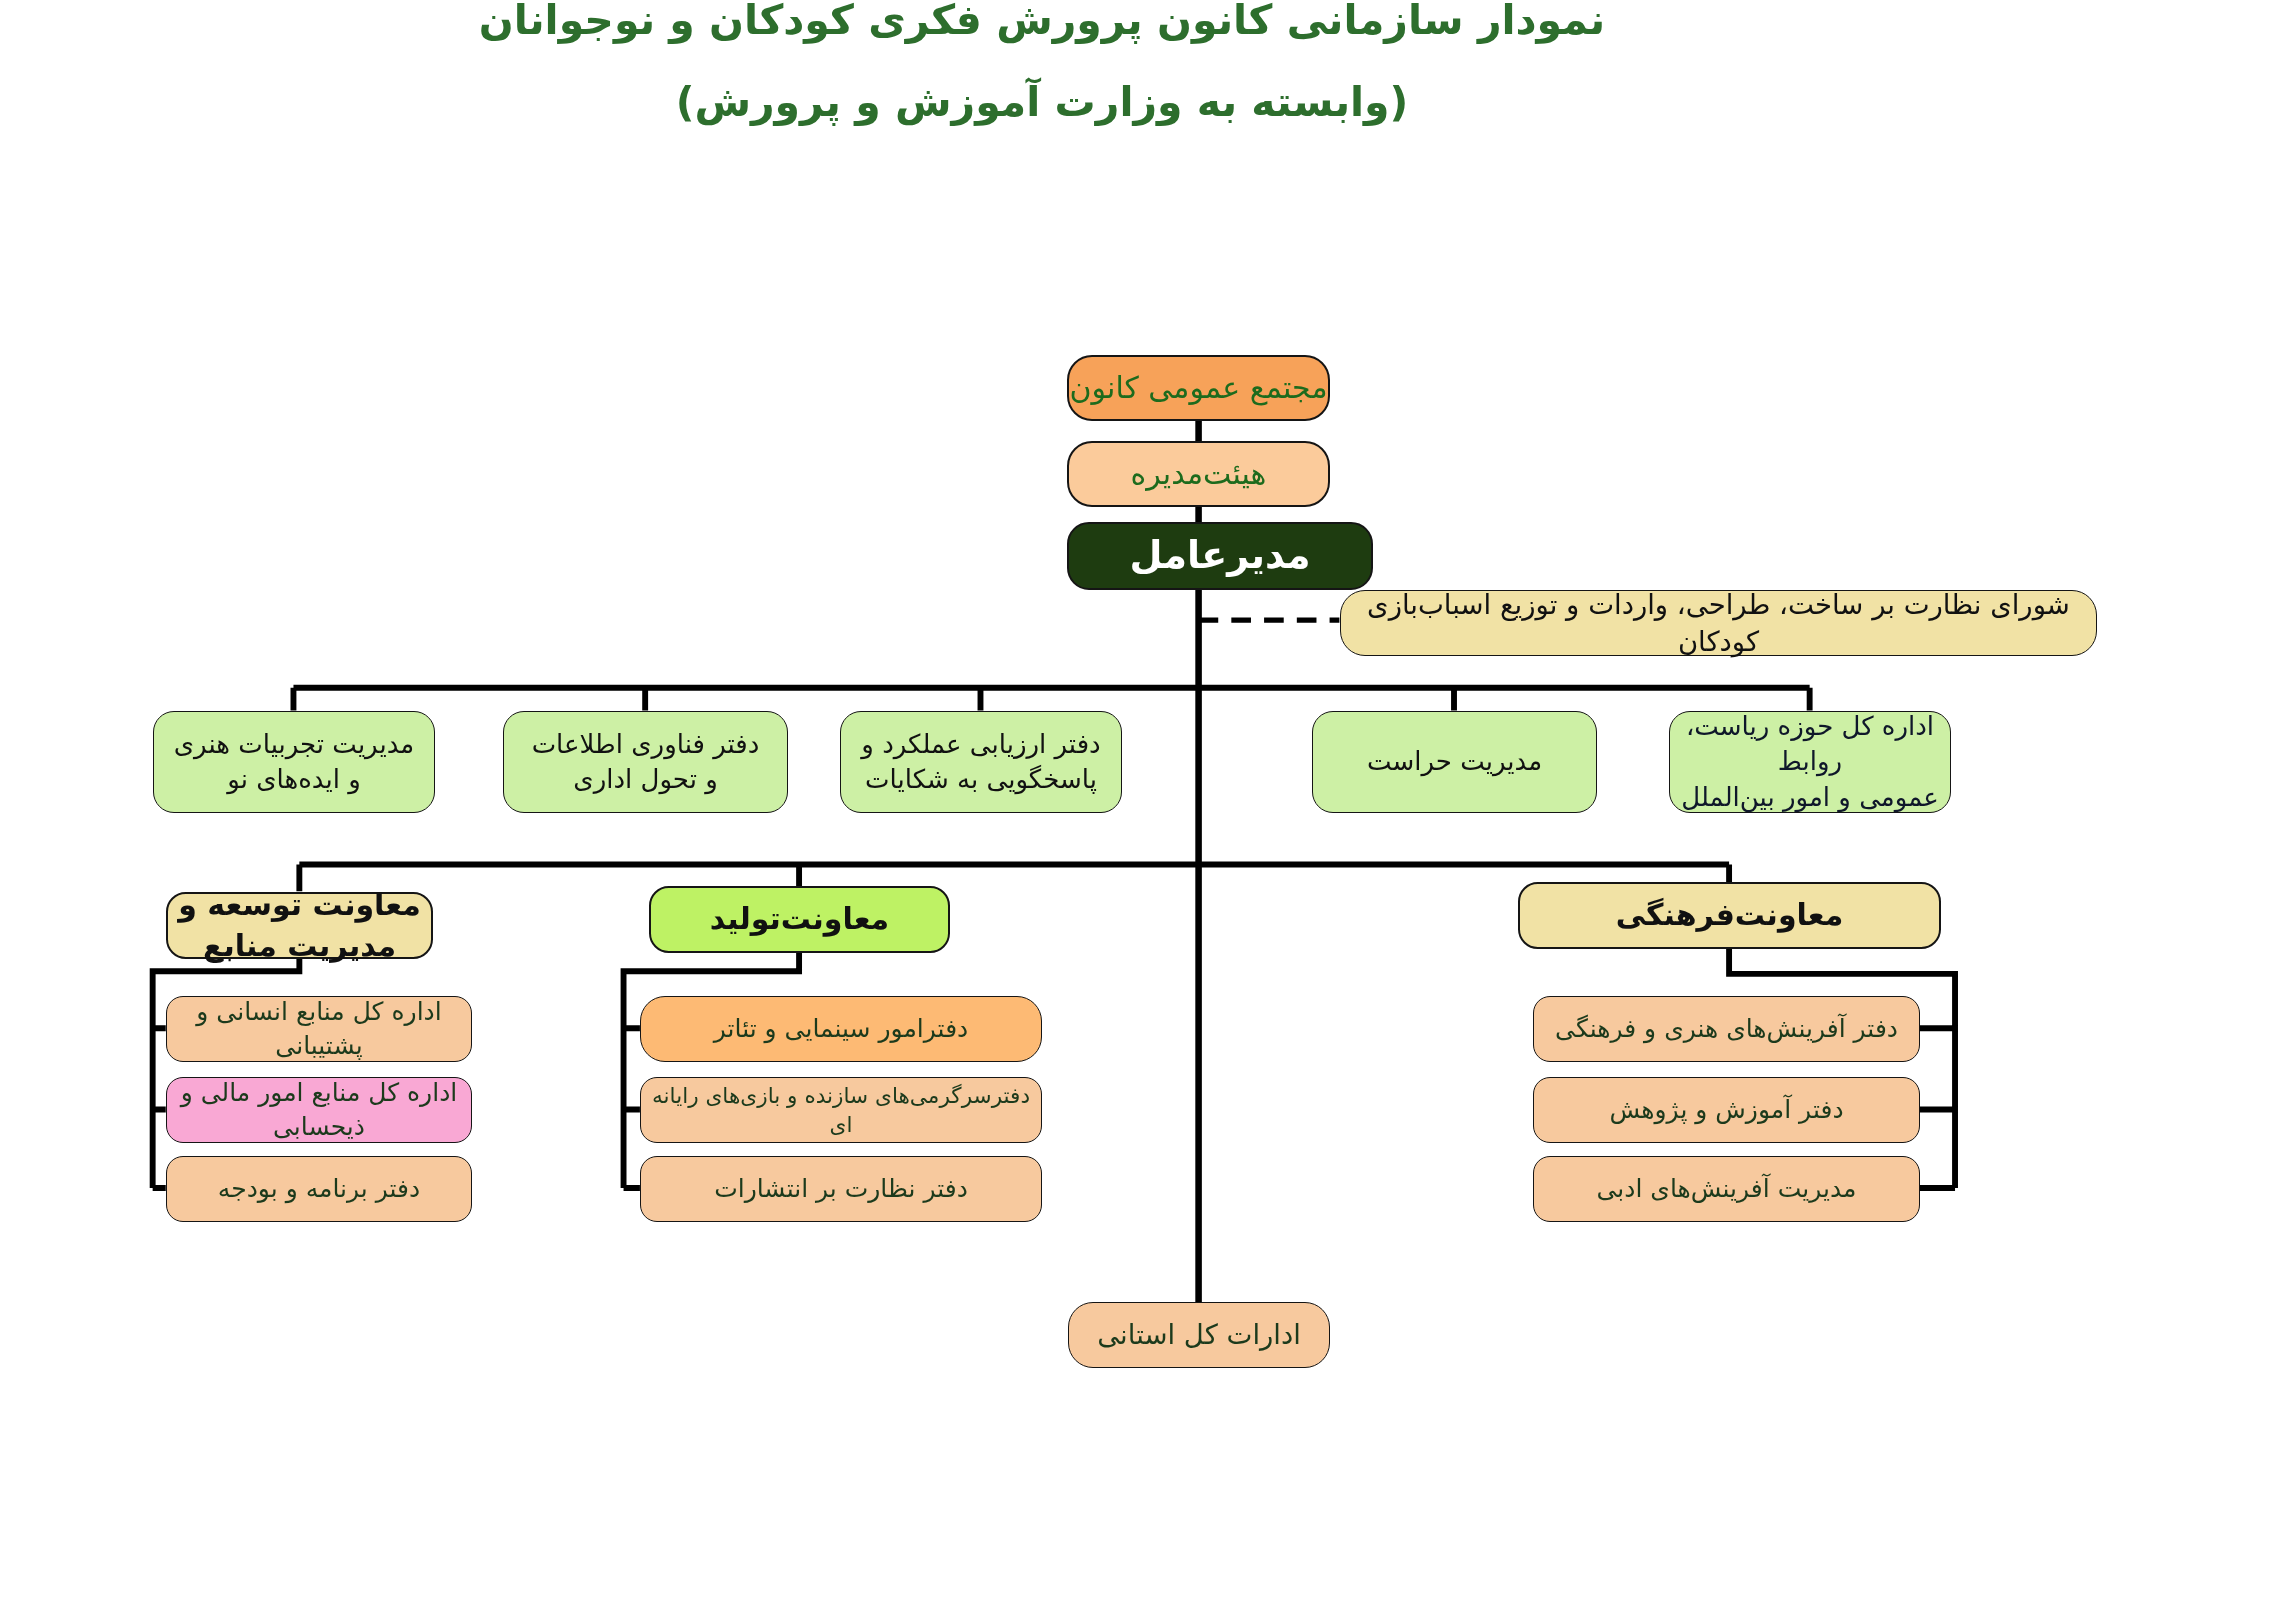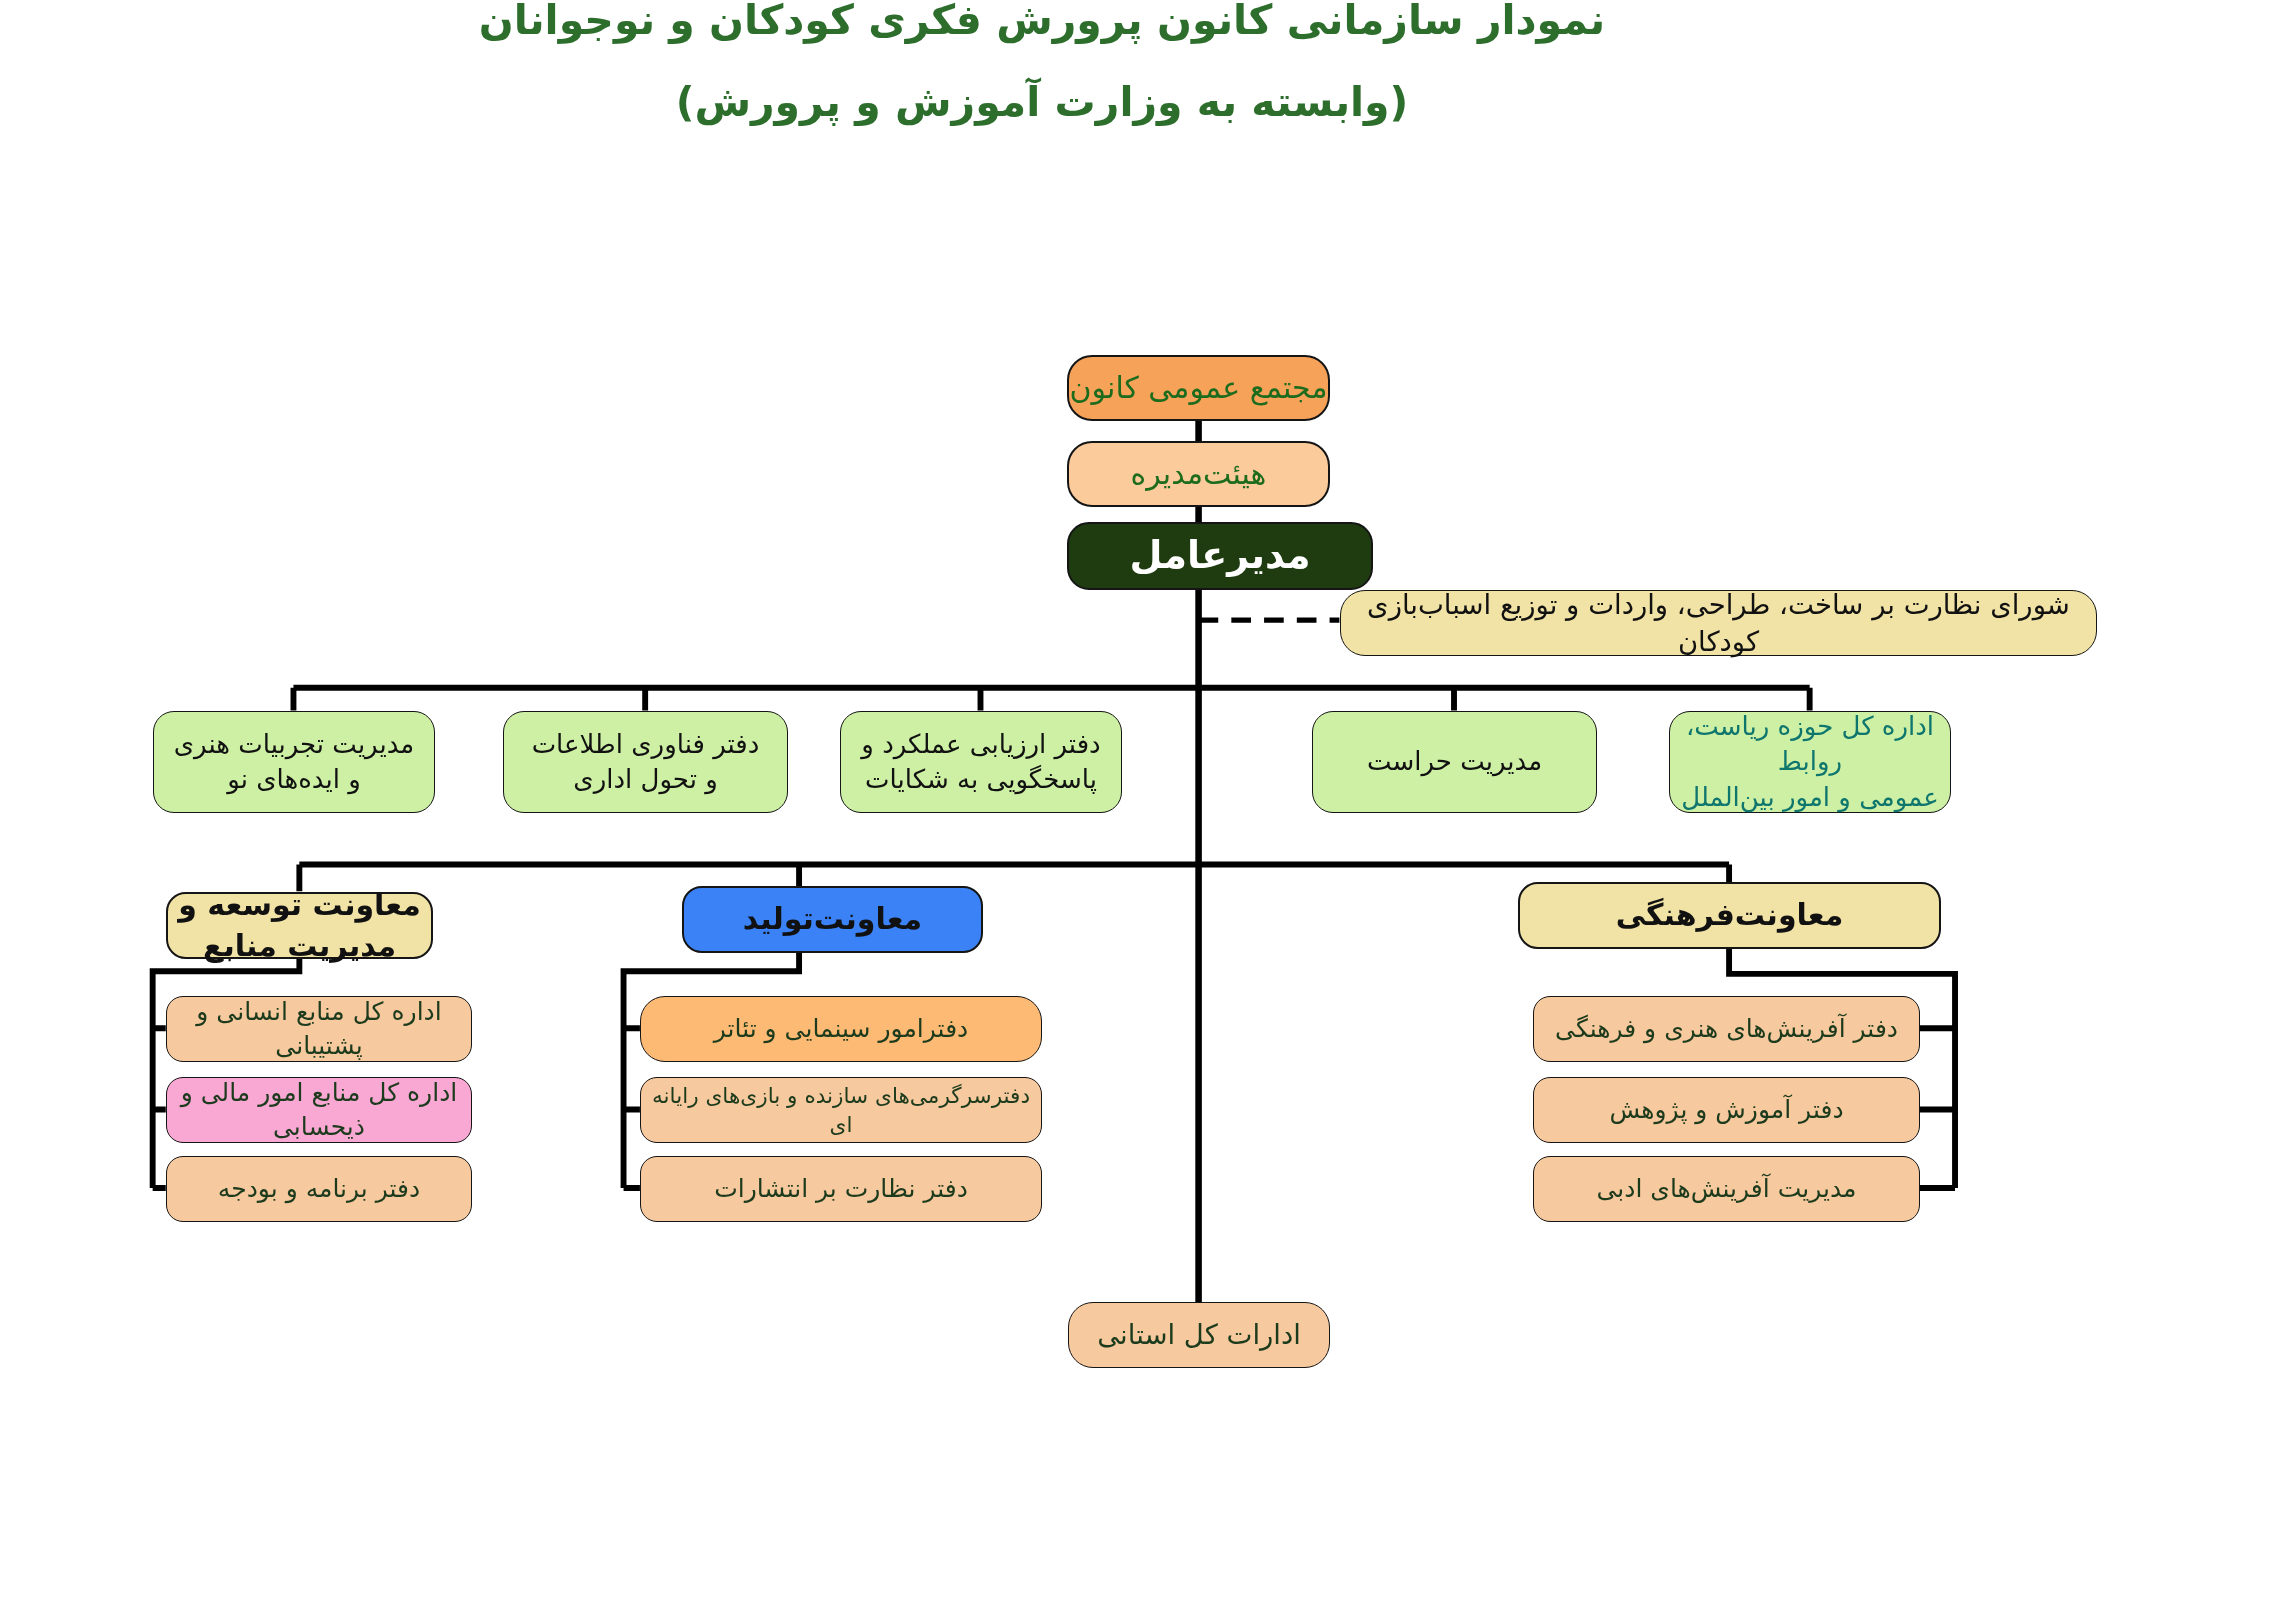--- a/index.html
+++ b/index.html
@@ -104,27 +104,27 @@
     <div>و تحول اداری</div>
   </div>
   <div class="node staff" id="n-staff-2" style="background-color: rgb(205, 240, 165); color: rgb(17, 17, 17);">
     <div>دفتر ارزیابی عملکرد و</div>
     <div>پاسخگویی به شکایات</div>
   </div>
   <div class="node staff" id="n-staff-3" style="background-color: rgb(205, 240, 165); color: rgb(17, 17, 17);">
     <div>مدیریت حراست</div>
     <div></div>
   </div>
-  <div class="node staff" id="n-staff-4" style="background-color: rgb(205, 240, 165); color: #0f766e;">
+  <div class="node staff" id="n-staff-4" style="background-color: rgb(205, 240, 165); color: #0f172a;">
     <div>اداره کل حوزه ریاست، روابط</div>
     <div>عمومی و امور بین‌الملل</div>
   </div>
 
   <div class="node deputy" id="n-dep-0" style="background-color: rgb(241, 226, 165); color: rgb(17, 17, 17);">معاونت توسعه و مدیریت منابع</div>
-  <div class="node deputy" id="n-dep-1" style="background-color: #3b82f6; color: rgb(17, 17, 17); margin-left: 33px;">معاونت‌تولید</div>
+  <div class="node deputy" id="n-dep-1" style="background-color: #bef264; color: rgb(17, 17, 17);">معاونت‌تولید</div>
   <div class="node deputy" id="n-dep-2" style="background-color: rgb(241, 226, 165); color: rgb(17, 17, 17);">معاونت‌فرهنگی</div>
 
   <div class="node office col-l row-0" style="background-color: rgb(247, 201, 158); color: rgb(28, 58, 28);">اداره کل منابع انسانی و پشتیبانی</div>
   <div class="node office col-l row-1" style="background-color: #f9a8d4; color: rgb(28, 58, 28);">اداره کل منابع امور مالی و ذیحسابی</div>
   <div class="node office col-l row-2" style="background-color: rgb(247, 201, 158); color: rgb(28, 58, 28);">دفتر برنامه و بودجه</div>
 
   <div class="node office col-m row-0" style="background-color: #fdba74; color: rgb(28, 58, 28); border-radius: 25px;">دفترامور سینمایی و تئاتر</div>
   <div class="node office col-m row-1 tight" style="background-color: rgb(247, 201, 158); color: rgb(28, 58, 28);">دفترسرگرمی‌های سازنده و بازی‌های رایانه ای</div>
   <div class="node office col-m row-2" style="background-color: rgb(247, 201, 158); color: rgb(28, 58, 28);">دفتر نظارت بر انتشارات</div>
 

